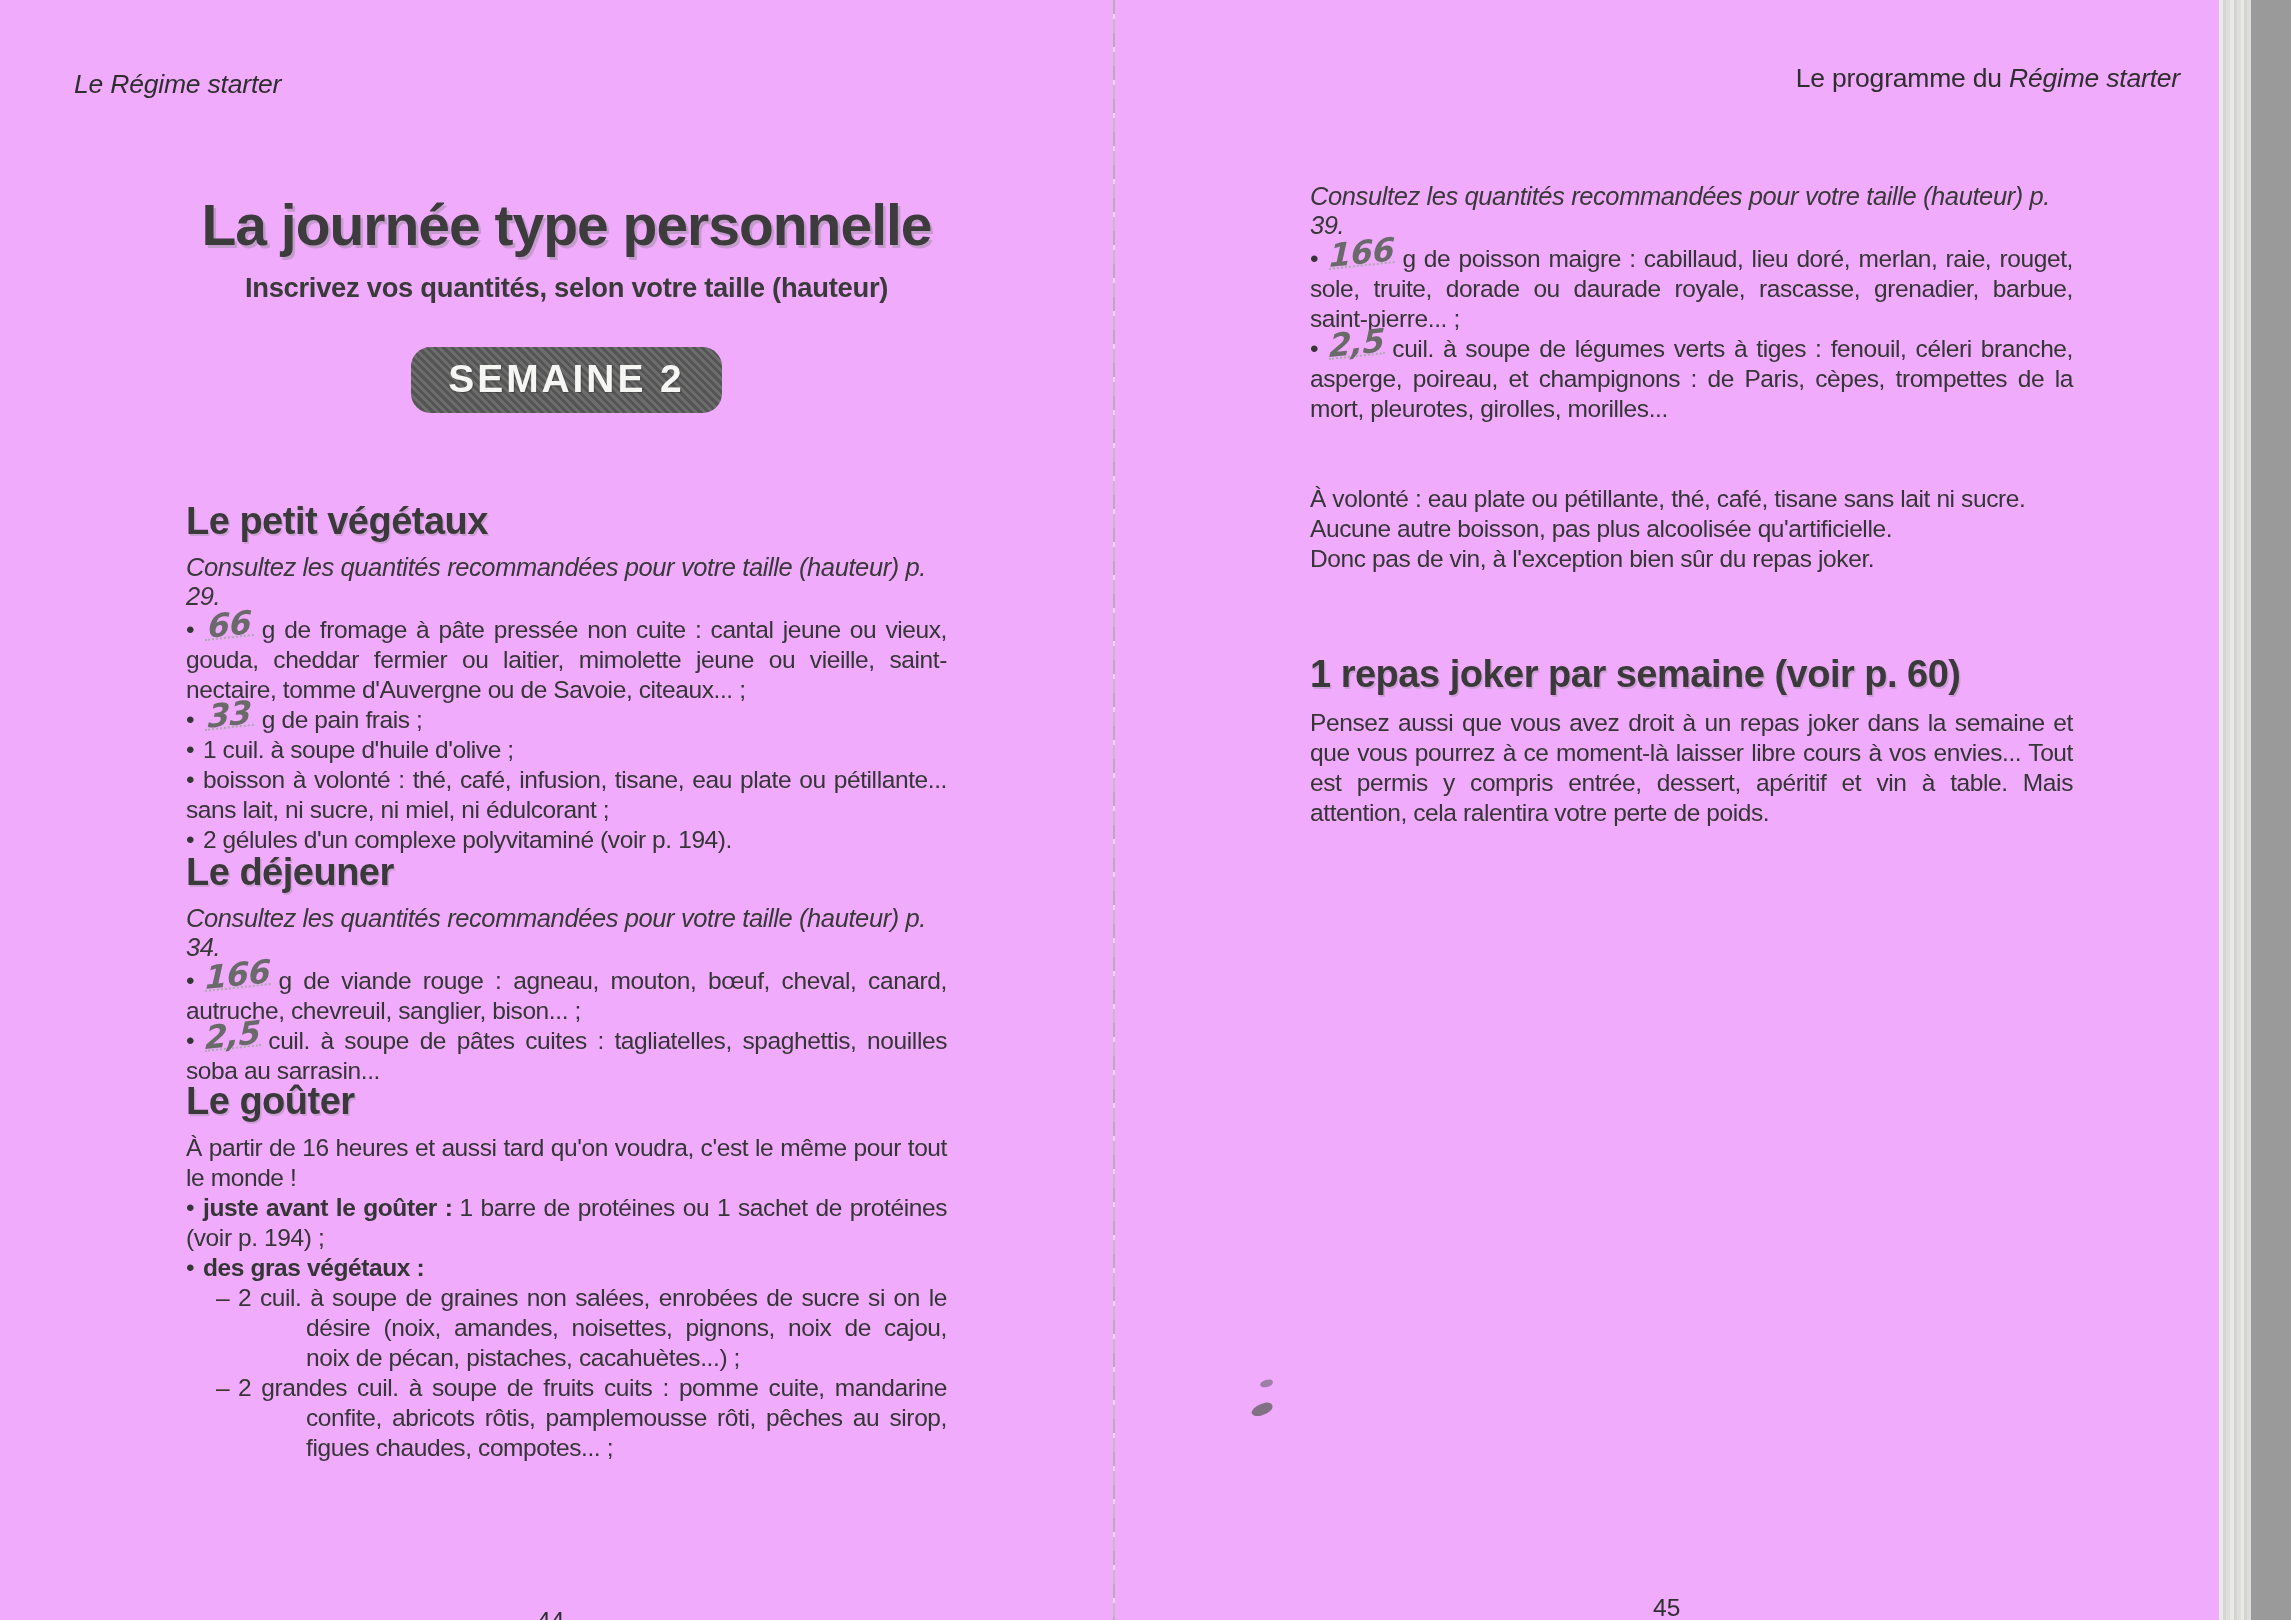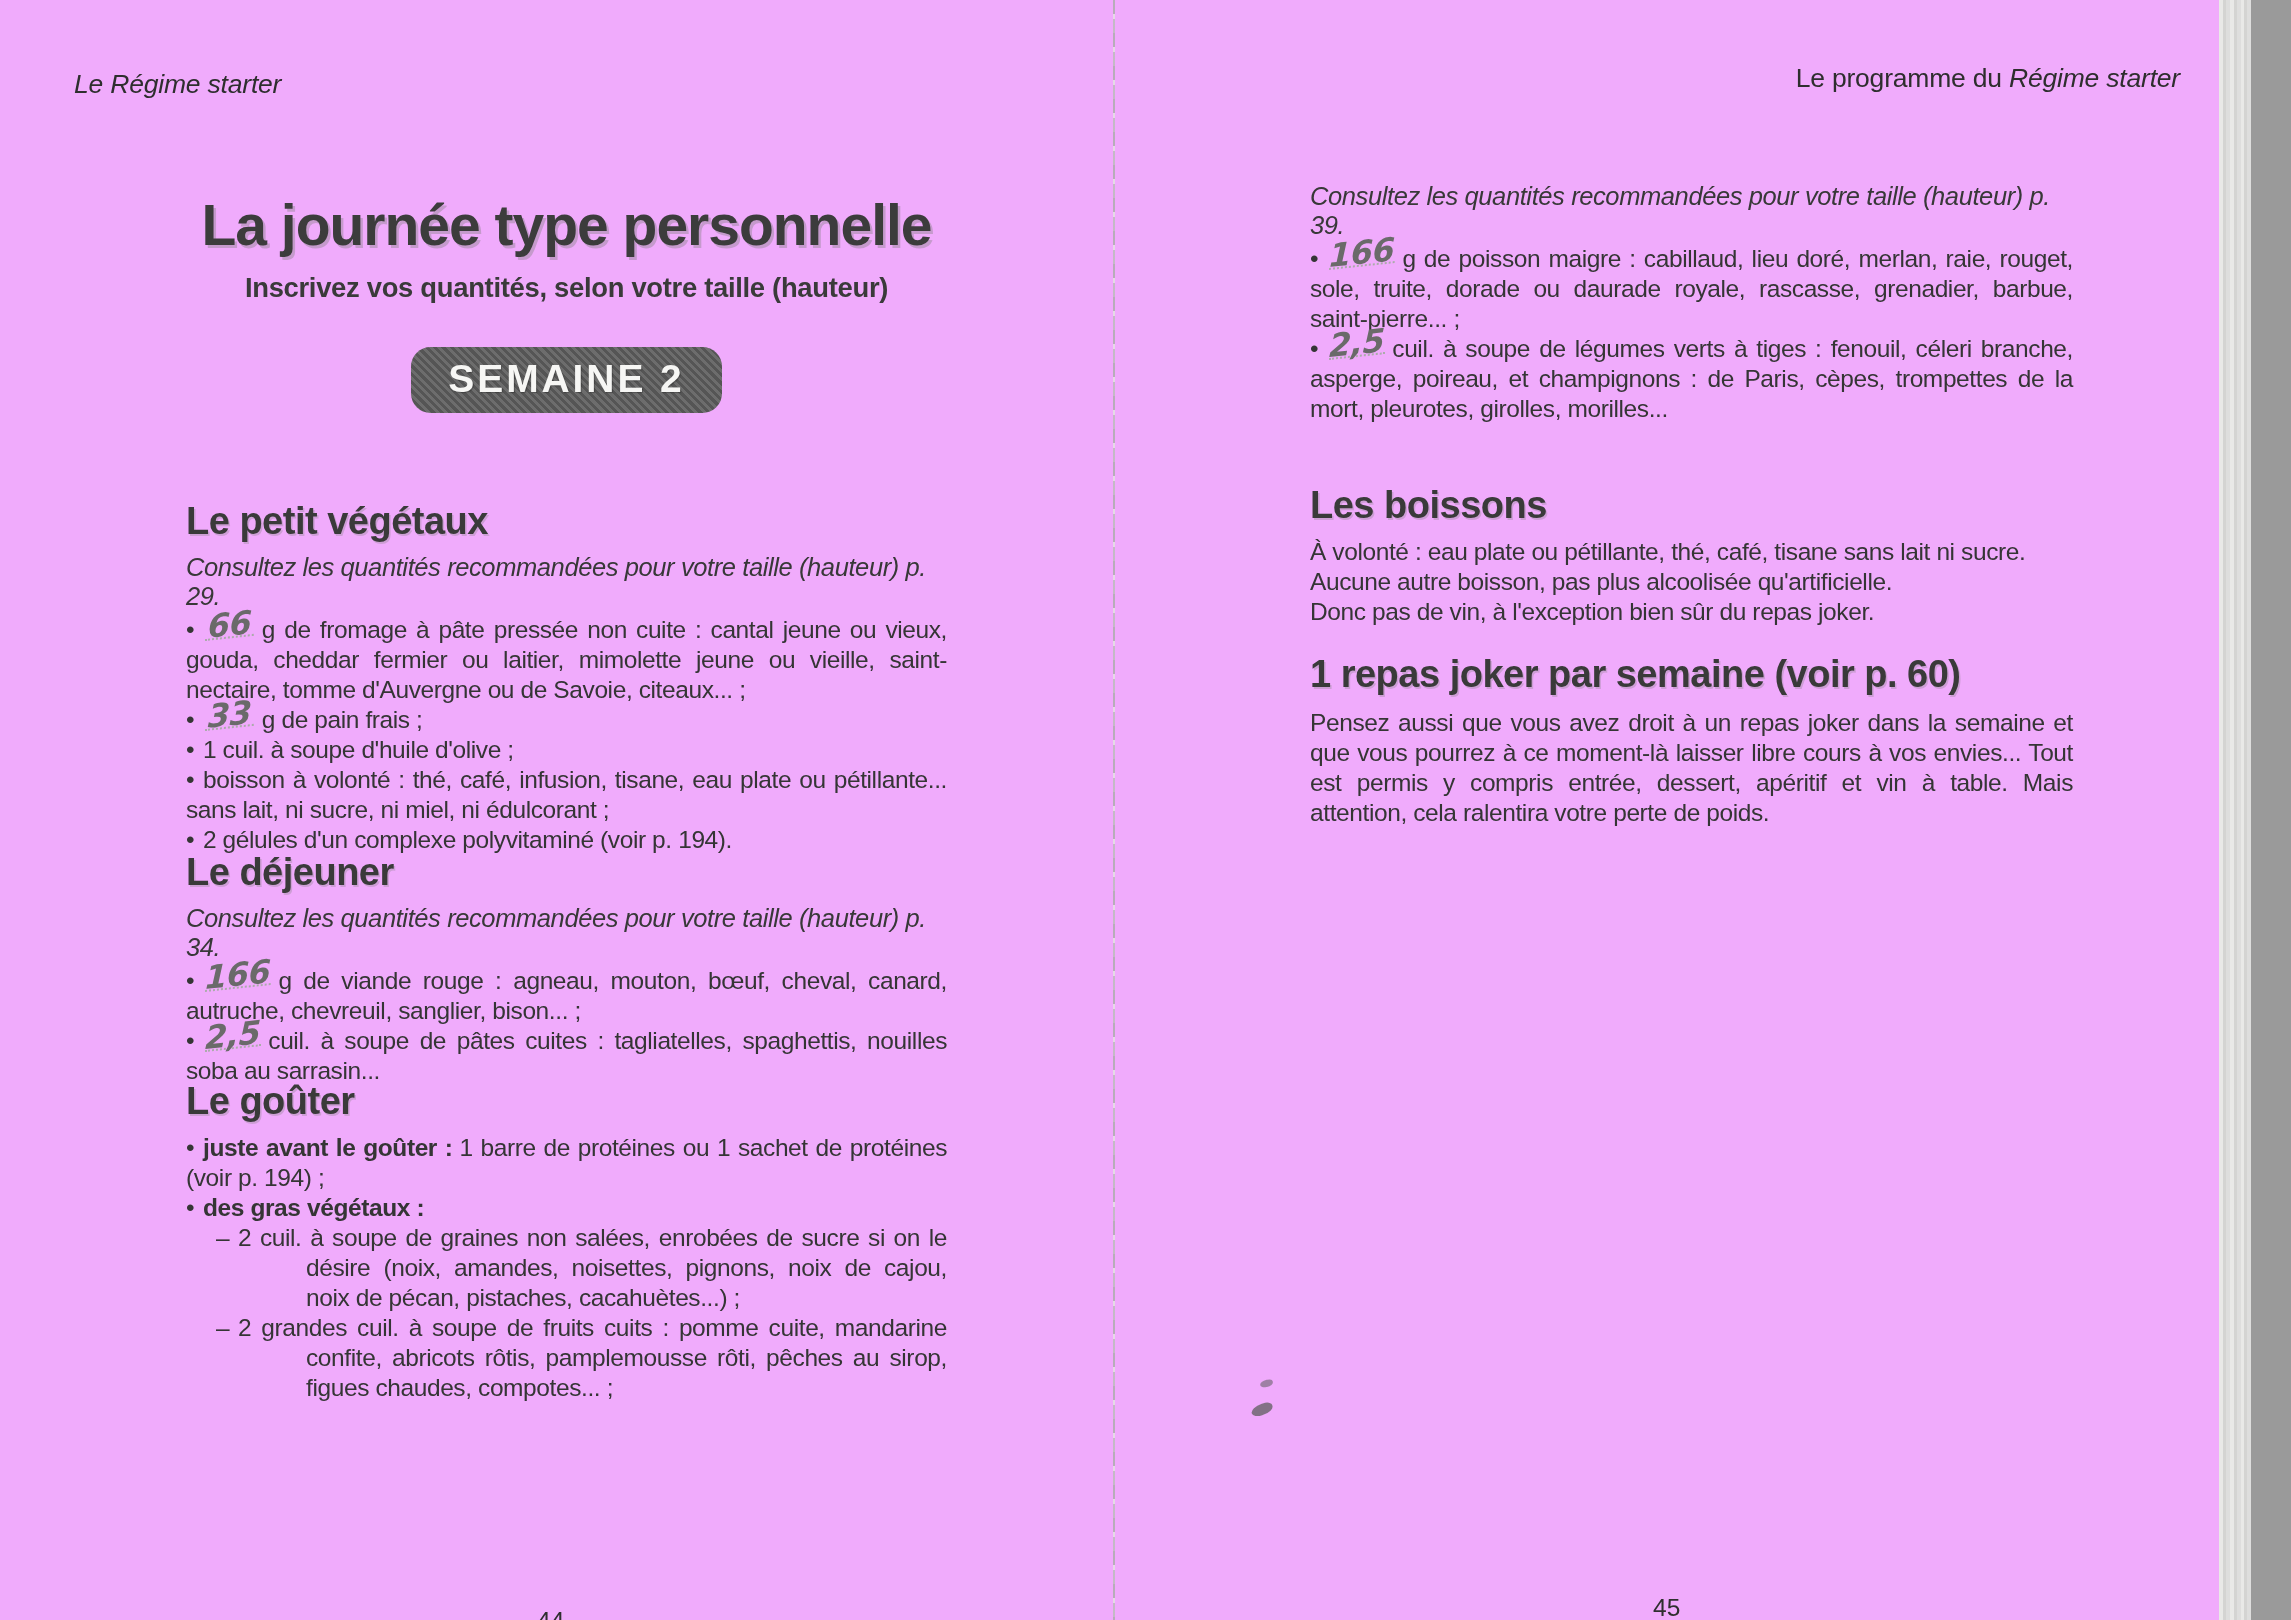--- a/index.html
+++ b/index.html
@@ -98,41 +98,41 @@
     <div class="consult">Consultez les quantités recommandées pour votre taille (hauteur) p. 34.</div>
     <div class="body-txt">
       <div class="item"><span class="marker">•</span><span class="fill">166</span><span>g de viande rouge : agneau, mouton, bœuf, cheval, canard, autruche, chevreuil, sanglier, bison... ;</span></div>
       <div class="item"><span class="marker">•</span><span class="fill">2,5</span><span>cuil. à soupe de pâtes cuites : tagliatelles, spaghettis, nouilles soba au sarrasin...</span></div>
     </div>
   </div>
 
   <div class="sec lcol" style="top:1080px">
     <h2>Le goûter</h2>
     <div class="body-txt">
+      <div class="item"><span>À partir de 16 heures et aussi tard qu'on voudra, c'est le même pour tout le monde !</span></div>
       <div class="item"><span class="marker">•</span><span class="lead">juste avant le goûter :</span><span>1 barre de protéines ou 1 sachet de protéines (voir p. 194) ;</span></div>
       <div class="item"><span class="marker">•</span><span class="lead">des gras végétaux :</span></div>
       <div class="item sub"><span class="marker">–</span><span>2 cuil. à soupe de graines non salées, enrobées de sucre si on le désire (noix, amandes, noisettes, pignons, noix de cajou, noix de pécan, pistaches, cacahuètes...) ;</span></div>
       <div class="item sub"><span class="marker">–</span><span>2 grandes cuil. à soupe de fruits cuits : pomme cuite, mandarine confite, abricots rôtis, pamplemousse rôti, pêches au sirop, figues chaudes, compotes... ;</span></div>
     </div>
   </div>
 
   <div class="pagenum p44">44</div>
 
   <div class="runhead right"><span>Le programme du </span><span class="it">Régime starter</span></div>
 
   <div class="sec rcol" style="top:182px">
     <div class="consult">Consultez les quantités recommandées pour votre taille (hauteur) p. 39.</div>
     <div class="body-txt">
       <div class="item"><span class="marker">•</span><span class="fill">166</span><span>g de poisson maigre : cabillaud, lieu doré, merlan, raie, rouget, sole, truite, dorade ou daurade royale, rascasse, grenadier, barbue, saint-pierre... ;</span></div>
       <div class="item"><span class="marker">•</span><span class="fill">2,5</span><span>cuil. à soupe de légumes verts à tiges : fenouil, céleri branche, asperge, poireau, et champignons : de Paris, cèpes, trompettes de la mort, pleurotes, girolles, morilles...</span></div>
     </div>
   </div>
 
   <div class="sec rcol" style="top:484px">
-    <h2>Les boissons</h2>
     <div class="body-txt">
       <span class="line">À volonté : eau plate ou pétillante, thé, café, tisane sans lait ni sucre.</span>
       <span class="line">Aucune autre boisson, pas plus alcoolisée qu'artificielle.</span>
       <span class="line">Donc pas de vin, à l'exception bien sûr du repas joker.</span>
     </div>
   </div>
 
   <div class="sec rcol" style="top:653px">
     <h2>1 repas joker par semaine (voir p. 60)</h2>
     <div class="body-txt">

